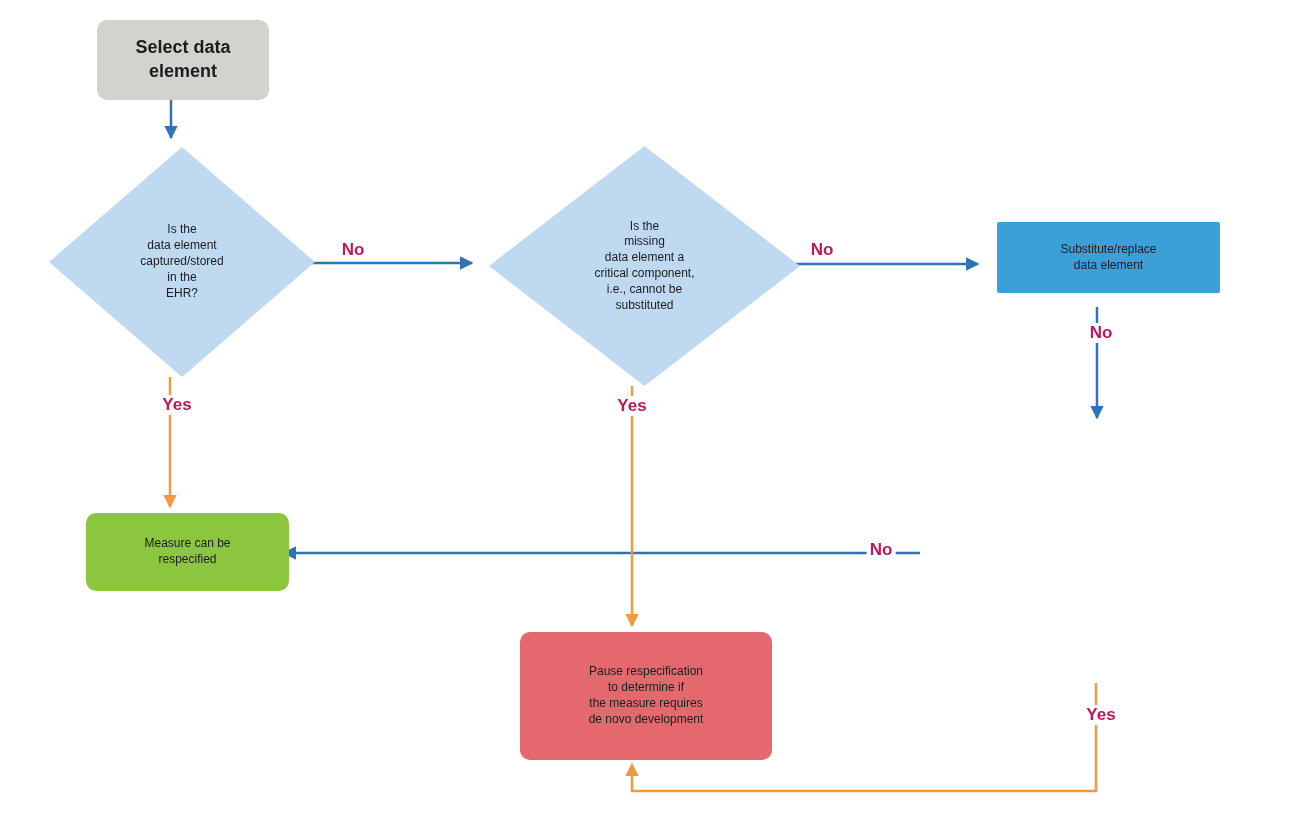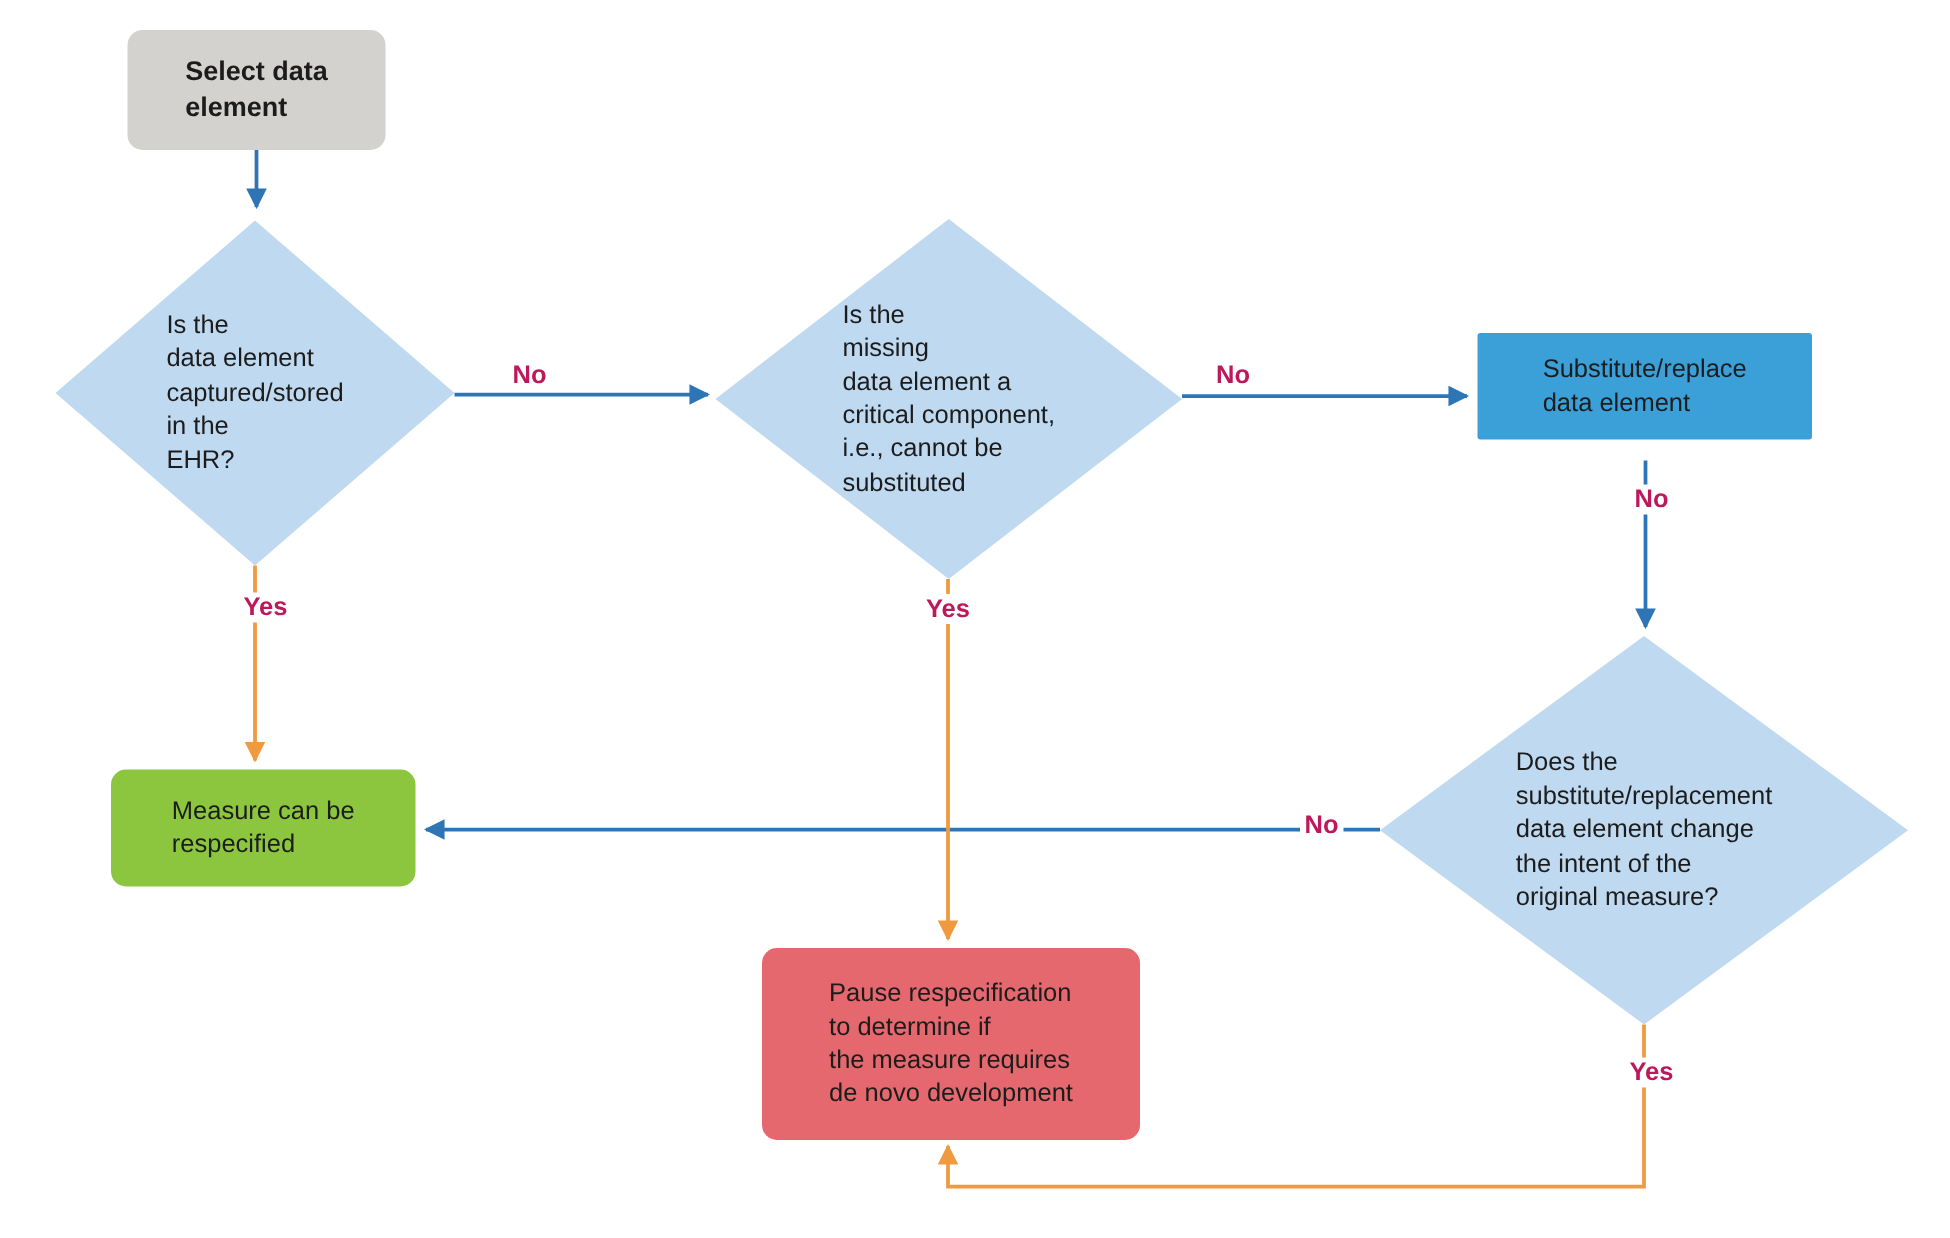--- a/index.html
+++ b/index.html
@@ -8,24 +8,26 @@
     width:1300px;height:825px;
     background:#ffffff;
     font-family:"Liberation Sans", sans-serif;
     color:#1c1c1c;
     overflow:hidden;
   }
   #arrows{position:absolute;left:0;top:0;width:1300px;height:825px;z-index:1;pointer-events:none;}
   .node{
     position:absolute;z-index:2;
     display:flex;align-items:center;justify-content:center;
+    text-align:center;
+    margin-left:12px;
   }
   .node-label{
     white-space:pre-line;
-    font-size:17px;line-height:1.32;
+    font-size:12px;line-height:1.32;
     color:#1c1c1c;
   }
   .rect{border-radius:10px;}
   .start{background:#d3d2ce;}
   .start .node-label{font-weight:bold;font-size:18px;}
   .substitute{background:#3b9fd8;border-radius:2px;}
   .respecified{background:#8cc63f;}
   .pause{background:#e5686e;}
   .diamond{
     background:#bfd9f0;
@@ -84,27 +86,20 @@
 critical component,
 i.e., cannot be
 substituted</span>
   </div>
 
   <div class="node substitute" style="left:985px;top:222px;width:223px;height:71px">
     <span class="node-label">Substitute/replace
 data element</span>
   </div>
 
-  <div class="node diamond" style="left:920px;top:424px;width:352px;height:259px">
-    <span class="node-label">Does the
-substitute/replacement
-data element change
-the intent of the
-original measure?</span>
-  </div>
 
   <div class="node rect pause" style="left:508px;top:632px;width:252px;height:128px">
     <span class="node-label">Pause respecification
 to determine if
 the measure requires
 de novo development</span>
   </div>
 
   <div class="node rect respecified" style="left:74px;top:513px;width:203px;height:78px">
     <span class="node-label">Measure can be

